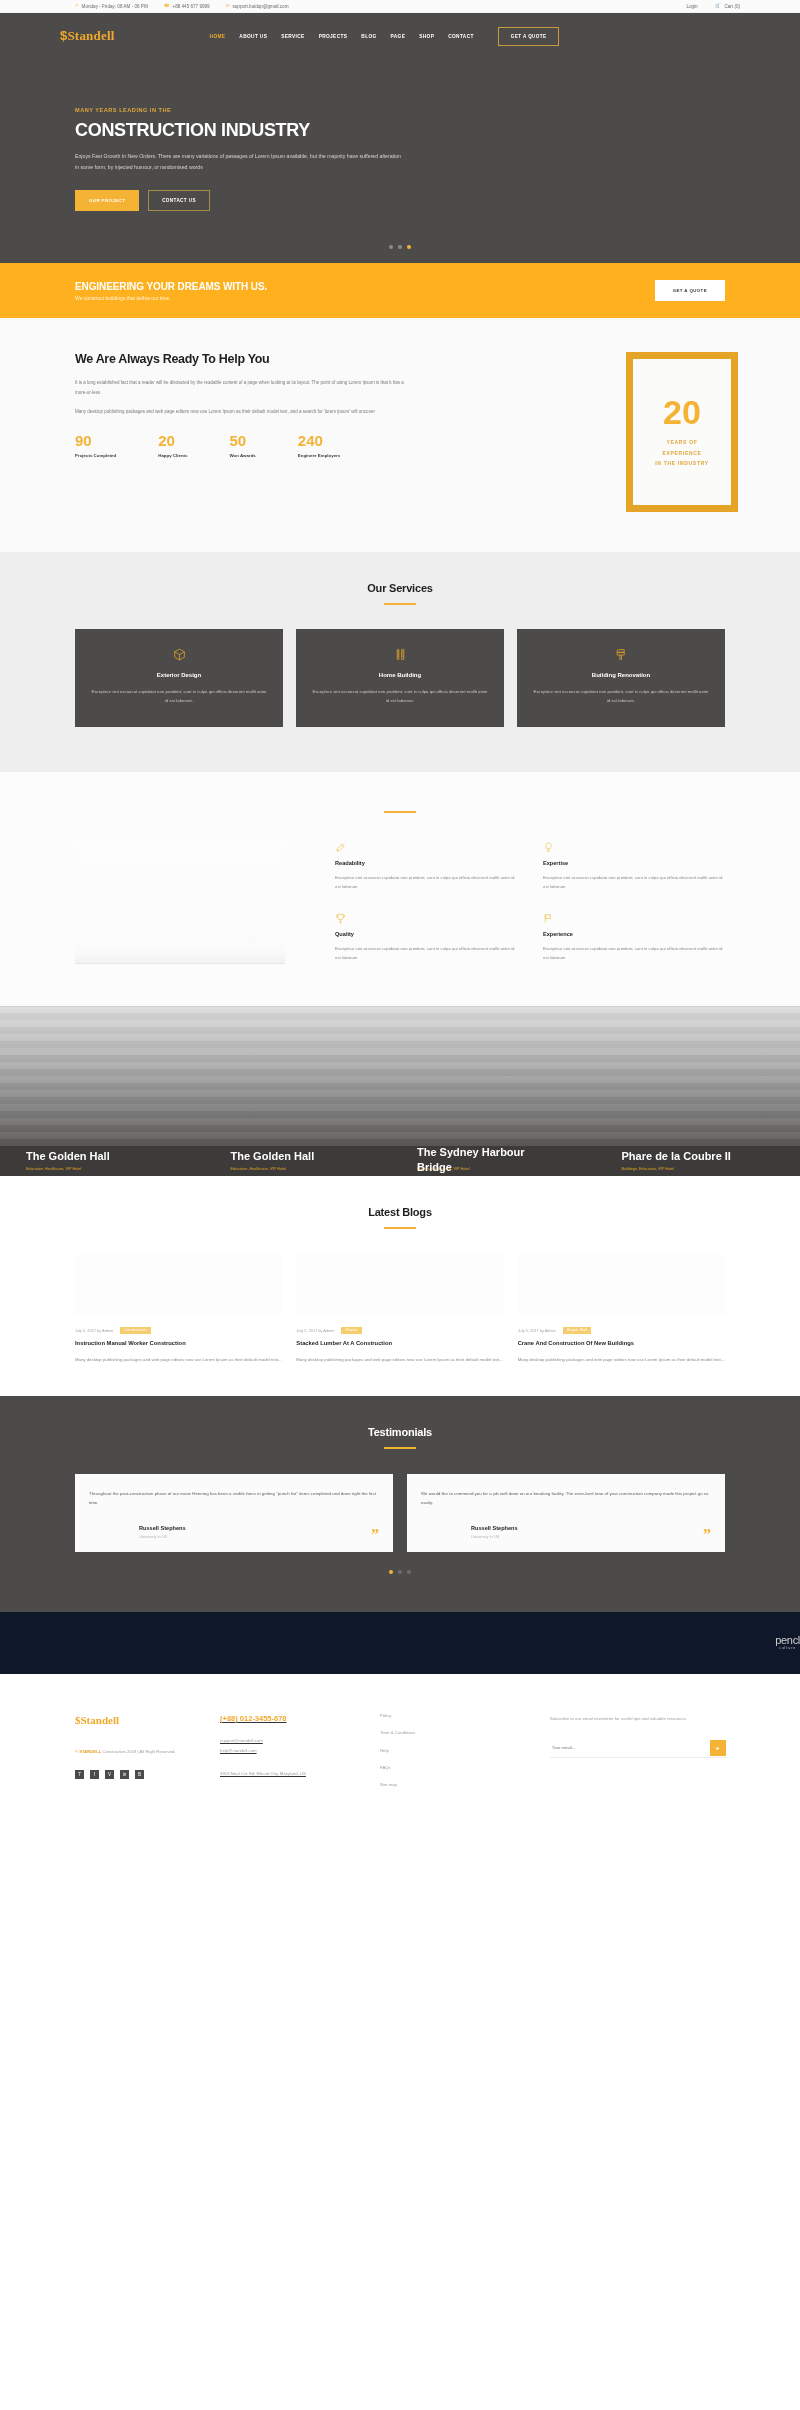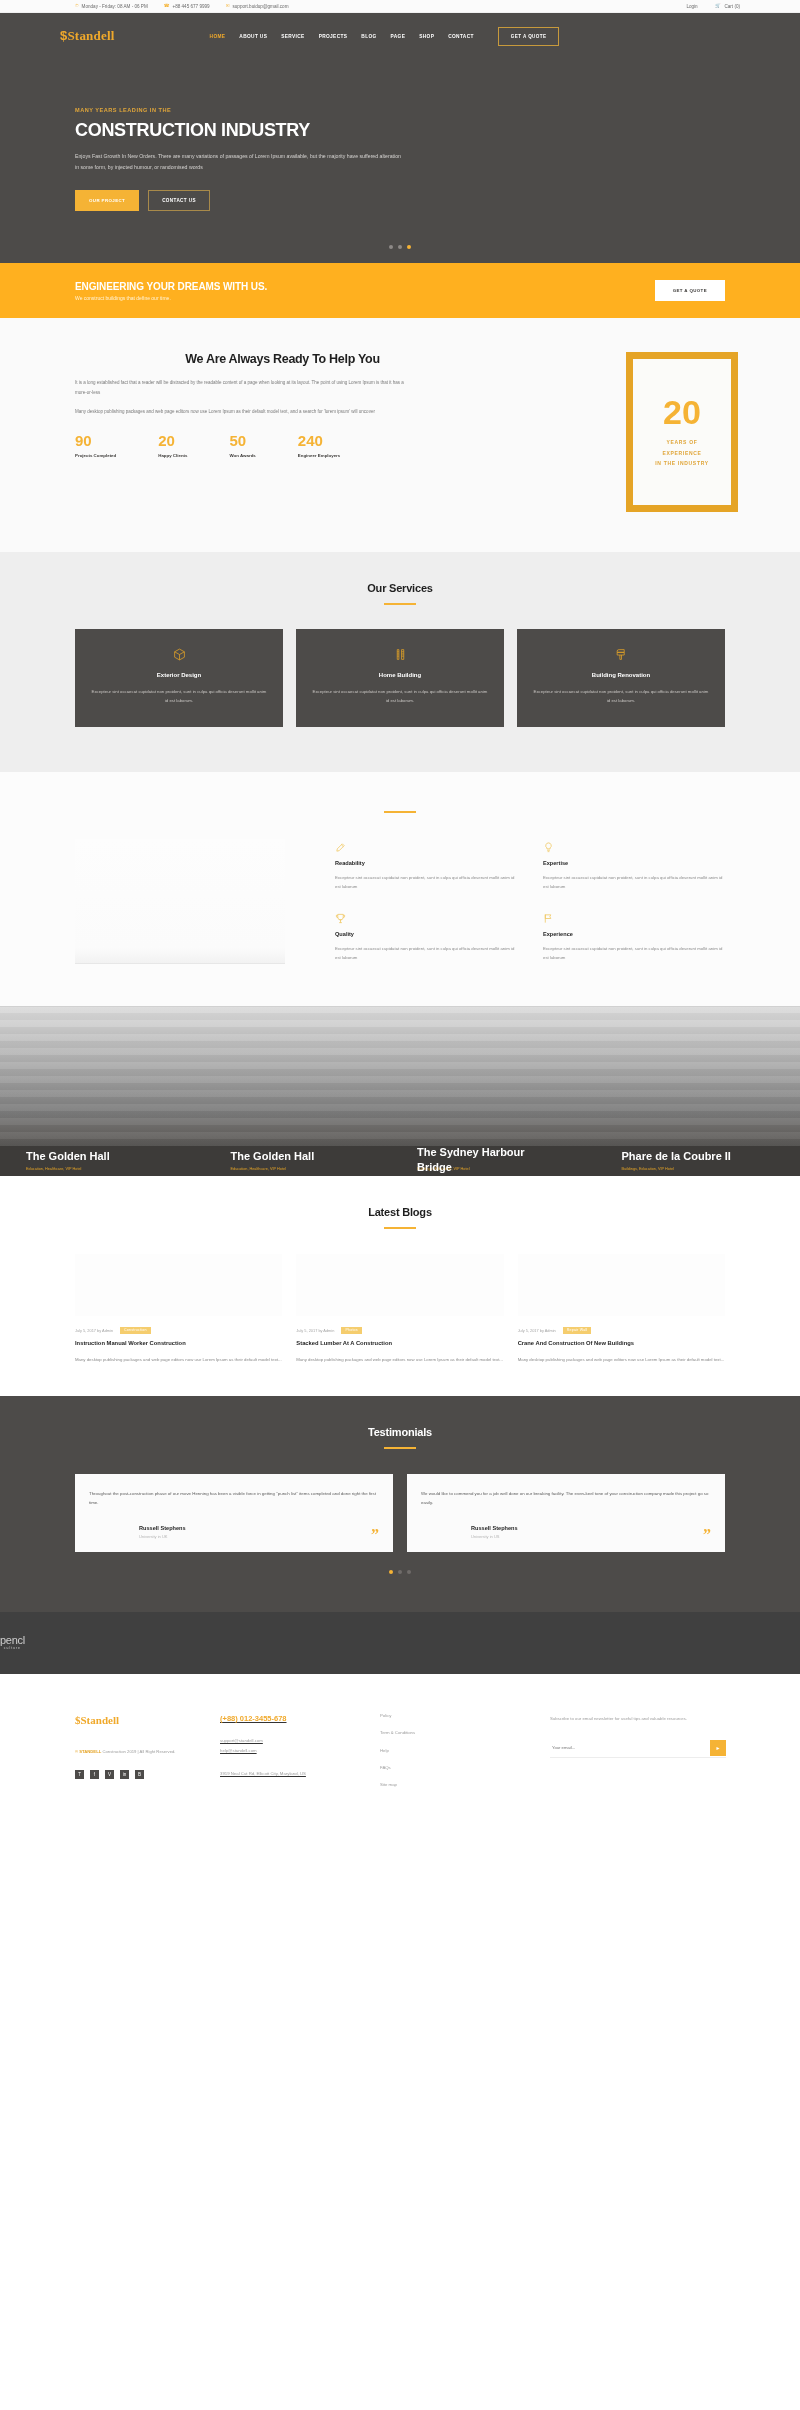--- a/index.html
+++ b/index.html
@@ -165,21 +165,20 @@
     padding: 34px 60px 40px;
     display: flex;
   }
   .about-left { width: 430px; padding-left: 15px; }
   .about-title {
     font-size: 12.5px;
     font-weight: bold;
     color: #1f1f1f;
     letter-spacing: -0.3px;
     margin-bottom: 12px;
-    text-align: center;
   }
   .about-p {
     font-size: 4.5px;
     line-height: 2.2;
     color: #7a7a7a;
     margin-bottom: 9px;
     max-width: 330px;
   }
   .stats { display: flex; margin-top: 16px; gap: 42px; }
   .stat-num {
@@ -356,22 +355,22 @@
   .quote-mark {
     margin-left: auto; color: #f5b335; font-size: 16px;
     font-weight: bold; line-height: .6; font-family: "Liberation Serif", serif;
   }
   .testi-dots { display: flex; justify-content: center; gap: 5px; margin-top: 18px; }
   .testi-dots i { width: 4px; height: 4px; border-radius: 50%; background: #6f6c69; display: block; }
   .testi-dots i.on { background: #f5b335; }
 
   
   .brands {
-    background: #404040; height: 62px;
-    display: flex; align-items: center; justify-content: flex-start;
+    background: #0f172a; height: 62px;
+    display: flex; align-items: center; justify-content: flex-end;
   }
   .brand-logo {
     color: #cfcfcf; font-size: 11px; letter-spacing: -0.3px;
     text-align: center; line-height: 1;
   }
   .brand-logo small { display: block; font-size: 3.4px; letter-spacing: 1px; margin-top: 1px; }
 
   
   .footer { background: #ffffff; padding: 40px 60px 32px; display: flex; }
   .f-col { padding-right: 14px; }

